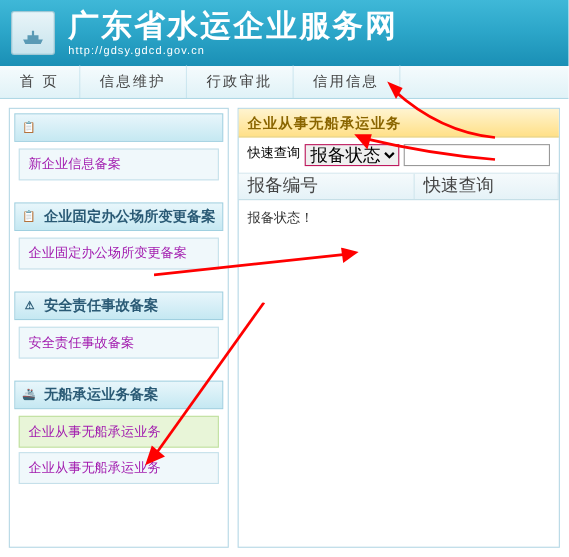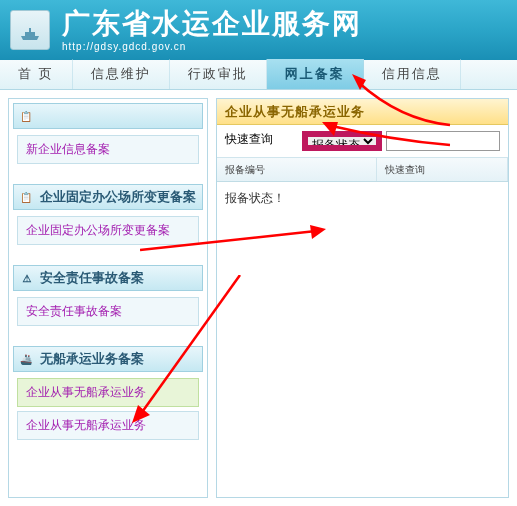--- a/index.html
+++ b/index.html
@@ -20,25 +20,25 @@
 .panel { margin-bottom: 10px; }
 .panel-header { background: linear-gradient(to bottom, #e8f6fb, #c5e8f2); border: 1px solid #a0d0e0; height: 26px; display: flex; align-items: center; padding: 0 6px; font-size: 13px; font-weight: bold; color: #2a5a75; cursor: pointer; }
 .panel-icon { width: 14px; height: 14px; margin-right: 6px; display: inline-flex; align-items: center; justify-content: center; font-size: 10px; }
 .panel-body { padding: 6px 4px; }
 .panel-link { display: block; background: #f0f8fb; border: 1px solid #c5e0ea; padding: 5px 8px; font-size: 12px; color: #a21caf; cursor: pointer; margin-bottom: 4px; }
 .panel-link.active { background: #e8f5d8; border-color: #c0e0a0; }
 
 .main { flex: 1; border: 1px solid #b5d8e5; display: flex; flex-direction: column; min-width: 0; }
 .main-header { background: linear-gradient(to bottom, #fff4d0, #ffe088); border-bottom: 1px solid #e5c860; height: 26px; display: flex; align-items: center; padding: 0 8px; font-size: 13px; font-weight: bold; color: #8a6500; letter-spacing: 1px; }
 .toolbar { padding: 6px 8px; border-bottom: 1px solid #d0e5ed; display: flex; align-items: flex-start; gap: 4px; font-size: 12px; }
-.toolbar select { font-size: 12px; border: 6px solid #be185d; height: 20px; margin-left: 25px; }
+.toolbar select { font-size: 16px; border: 1px solid #be185d; height: 20px; }
 .toolbar input[type=text] { font-size: 12px; border: 1px solid #999; height: 20px; flex: 1; min-width: 0; }
 .action-bar { padding: 4px 8px; border-bottom: 1px solid #d0e5ed; display: flex; gap: 6px; }
 .action-btn { background: linear-gradient(to bottom, #f0f9fc, #d8eef5); border: 1px solid #a8d0de; padding: 2px 10px; font-size: 12px; color: #333; cursor: pointer; }
-.table-head { display: flex; background: linear-gradient(to bottom, #f5fafc, #e5f2f7); border-bottom: 1px solid #c0dce5; height: 24px; align-items: flex-end; font-size: 10px; color: #444; }
+.table-head { display: flex; background: linear-gradient(to bottom, #f5fafc, #e5f2f7); border-bottom: 1px solid #c0dce5; height: 24px; align-items: flex-end; font-size: 16px; color: #444; }
 .th { padding: 0 8px; border-right: 1px solid #d0e5ed; height: 100%; display: flex; align-items: center; }
 .th1 { width: 160px; }
 .th2 { flex: 1; }
 .table-body { flex: 1; padding: 8px; font-size: 12px; color: #333; }
 
 .arrow { position: absolute; pointer-events: none; z-index: 100; }
 .arrow-line { stroke: #ff0000; stroke-width: 2.5; fill: none; }
 .arrow-head { fill: #ff0000; }
 </style>
 </head>
@@ -53,21 +53,20 @@
   <div class="header-text">
     <div class="header-title">广东省水运企业服务网</div>
     <div class="header-url">http://gdsy.gdcd.gov.cn</div>
   </div>
 </div>
 
 <div class="nav">
   <div class="nav-item">首 页</div>
   <div class="nav-item">信息维护</div>
   <div class="nav-item">行政审批</div>
-  <div class="nav-item active">网上备案</div>
   <div class="nav-item">信用信息</div>
 </div>
 
 <div class="content">
   <div class="sidebar">
     <div class="panel">
       <div class="panel-header">
         <span class="panel-icon">📋</span>
       </div>
       <div class="panel-body">

